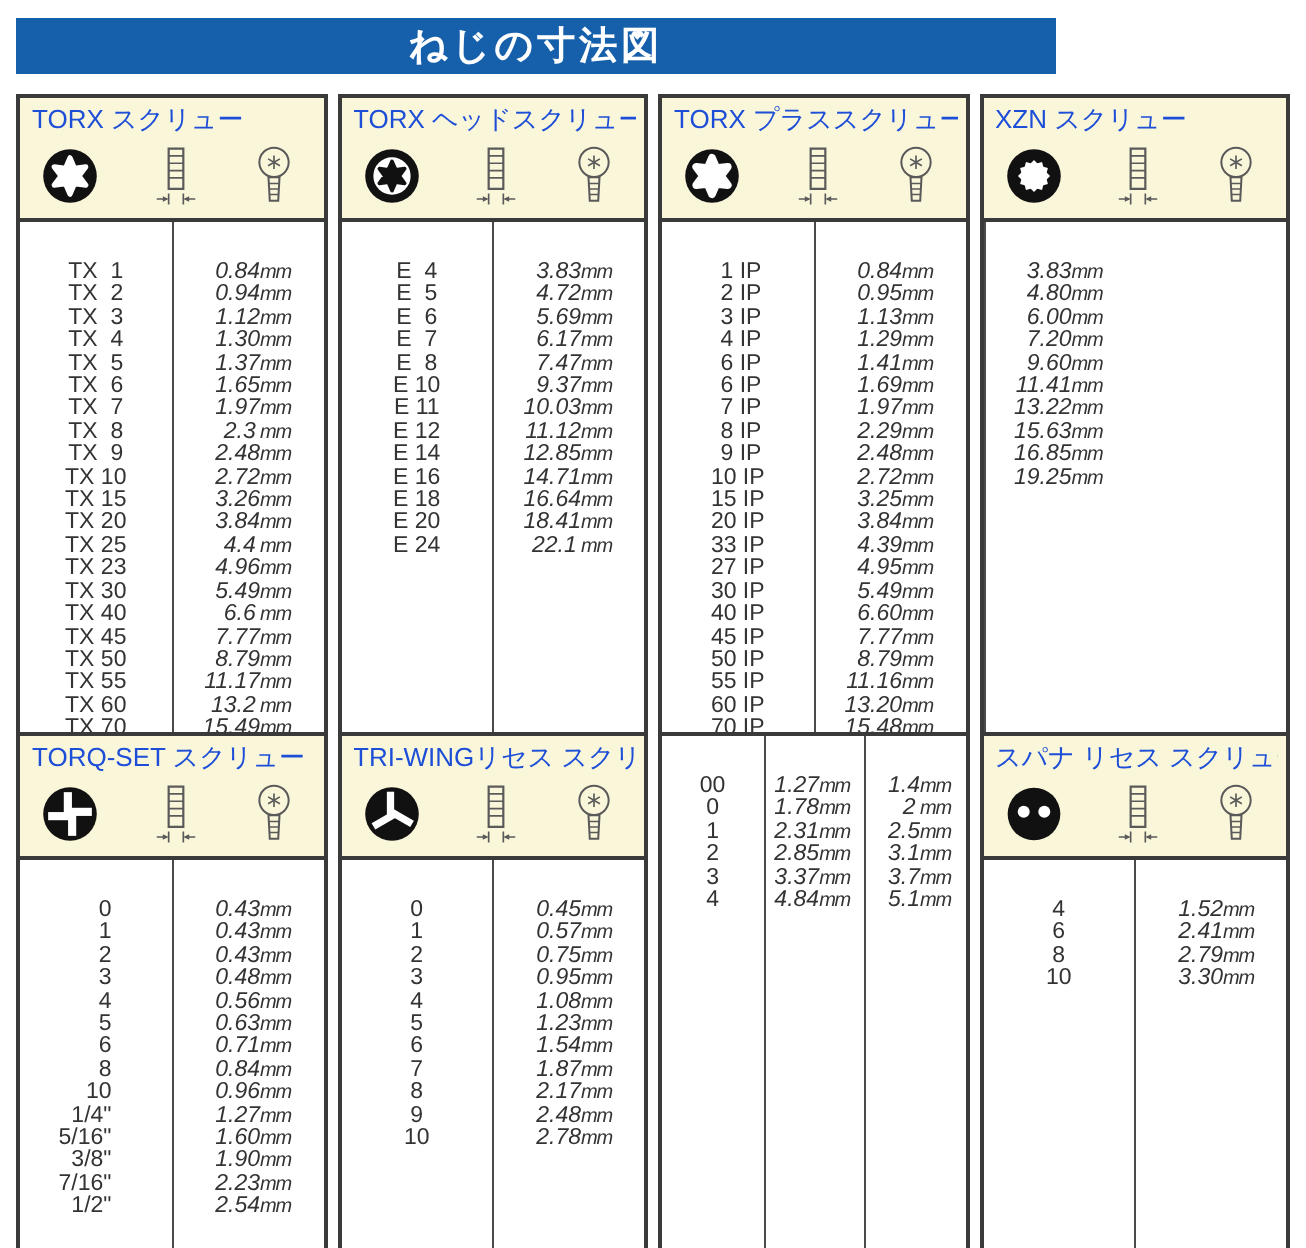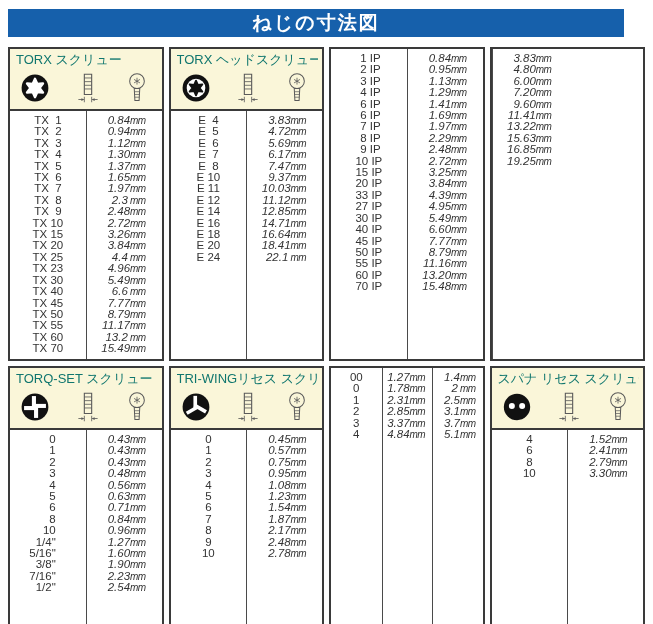--- a/index.html
+++ b/index.html
@@ -2,48 +2,48 @@
 <html><head>
 <meta charset="utf-8">
 <style>
   html,body{margin:0;padding:0;}
   body{
     width:653px;height:624px;position:relative;background:#ffffff;
     font-family:"Liberation Sans","DejaVu Sans",sans-serif;
     -webkit-font-smoothing:antialiased;
   }
   .banner{
-    position:absolute;left:8px;top:9px;width:616px;height:28px;
+    position:absolute;left:8px;top:9px;width:520px;height:28px;
     background:#1660ab;color:#ffffff;display:flex;align-items:center;justify-content:center;
     font-size:19px;font-weight:bold;letter-spacing:2px;font-family:Liberation Serif, serif;
   }
   .grid{
     position:absolute;left:8px;width:637px;display:grid;
     grid-template-columns:repeat(4,1fr);gap:5px;
   }
   .grid.top{top:47px;height:314px;}
   .grid.bottom{top:366px;height:276px;}
   .table{
     border:2px solid #3a3a3a;background:#ffffff;
     display:flex;flex-direction:column;min-width:0;
   }
   .thead{
     background:#faf6d9;border-bottom:2px solid #3a3a3a;
     padding:2px 4px 2px 6px;flex:0 0 auto;
   }
   .title{
-    font-size:13px;color:#0f766e;white-space:nowrap;overflow:hidden;
+    font-size:13px;color:#1d4ed8;white-space:nowrap;overflow:hidden;
     line-height:18px;height:18px;
   }
   .icons{
     display:flex;align-items:center;justify-content:space-between;
     height:38px;padding:0 10px 0 4px;
   }
   .tbody{flex:1 1 auto;display:flex;min-height:0;}
-  .tcol{padding-top:4px;box-sizing:border-box;}
+  .tcol{padding-top:20px;box-sizing:border-box;}
   .size-col{width:50%;text-align:center;}
   .val-col{
     width:50%;text-align:right;padding-right:16px;
     border-left:1.5px solid #4a4a4a;
     font-style:italic;
   }
   .t3 .size-col{width:33.4%;}
   .t3 .val-col{width:33.3%;padding-right:7px;}
   .t-frac .size-col{text-align:right;padding-right:30px;}
   .cell{
@@ -241,20 +241,34 @@
           <div class="cell">12.85<span class="unit">mm</span></div>
           <div class="cell">14.71<span class="unit">mm</span></div>
           <div class="cell">16.64<span class="unit">mm</span></div>
           <div class="cell">18.41<span class="unit">mm</span></div>
           <div class="cell">22.1<span class="unit"> mm</span></div>
         </div>
       </div>
   </div>
 
   <div class="table">
+    <div class="thead">
+      <div class="title">TORX プラススクリュー</div>
+      <div class="icons">
+        <svg class="drive" viewBox="0 0 28 28">
+            <use href="#ic-torx-plus"></use>
+          </svg>
+        <svg class="lineart" viewBox="0 0 24 35">
+            <use href="#ic-side"></use>
+          </svg>
+        <svg class="lineart" viewBox="0 0 24 35">
+            <use href="#ic-top"></use>
+          </svg>
+      </div>
+    </div>
     <div class="tbody">
         <div class="tcol size-col">
           <div class="cell"> 1 IP</div>
           <div class="cell"> 2 IP</div>
           <div class="cell"> 3 IP</div>
           <div class="cell"> 4 IP</div>
           <div class="cell"> 6 IP</div>
           <div class="cell"> 6 IP</div>
           <div class="cell"> 7 IP</div>
           <div class="cell"> 8 IP</div>
@@ -292,20 +306,34 @@
           <div class="cell">7.77<span class="unit">mm</span></div>
           <div class="cell">8.79<span class="unit">mm</span></div>
           <div class="cell">11.16<span class="unit">mm</span></div>
           <div class="cell">13.20<span class="unit">mm</span></div>
           <div class="cell">15.48<span class="unit">mm</span></div>
         </div>
       </div>
   </div>
 
   <div class="table">
+    <div class="thead">
+      <div class="title">XZN スクリュー</div>
+      <div class="icons">
+        <svg class="drive" viewBox="0 0 28 28">
+            <use href="#ic-xzn"></use>
+          </svg>
+        <svg class="lineart" viewBox="0 0 24 35">
+            <use href="#ic-side"></use>
+          </svg>
+        <svg class="lineart" viewBox="0 0 24 35">
+            <use href="#ic-top"></use>
+          </svg>
+      </div>
+    </div>
     <div class="tbody">
         <div class="tcol val-col">
           <div class="cell">3.83<span class="unit">mm</span></div>
           <div class="cell">4.80<span class="unit">mm</span></div>
           <div class="cell">6.00<span class="unit">mm</span></div>
           <div class="cell">7.20<span class="unit">mm</span></div>
           <div class="cell">9.60<span class="unit">mm</span></div>
           <div class="cell">11.41<span class="unit">mm</span></div>
           <div class="cell">13.22<span class="unit">mm</span></div>
           <div class="cell">15.63<span class="unit">mm</span></div>

